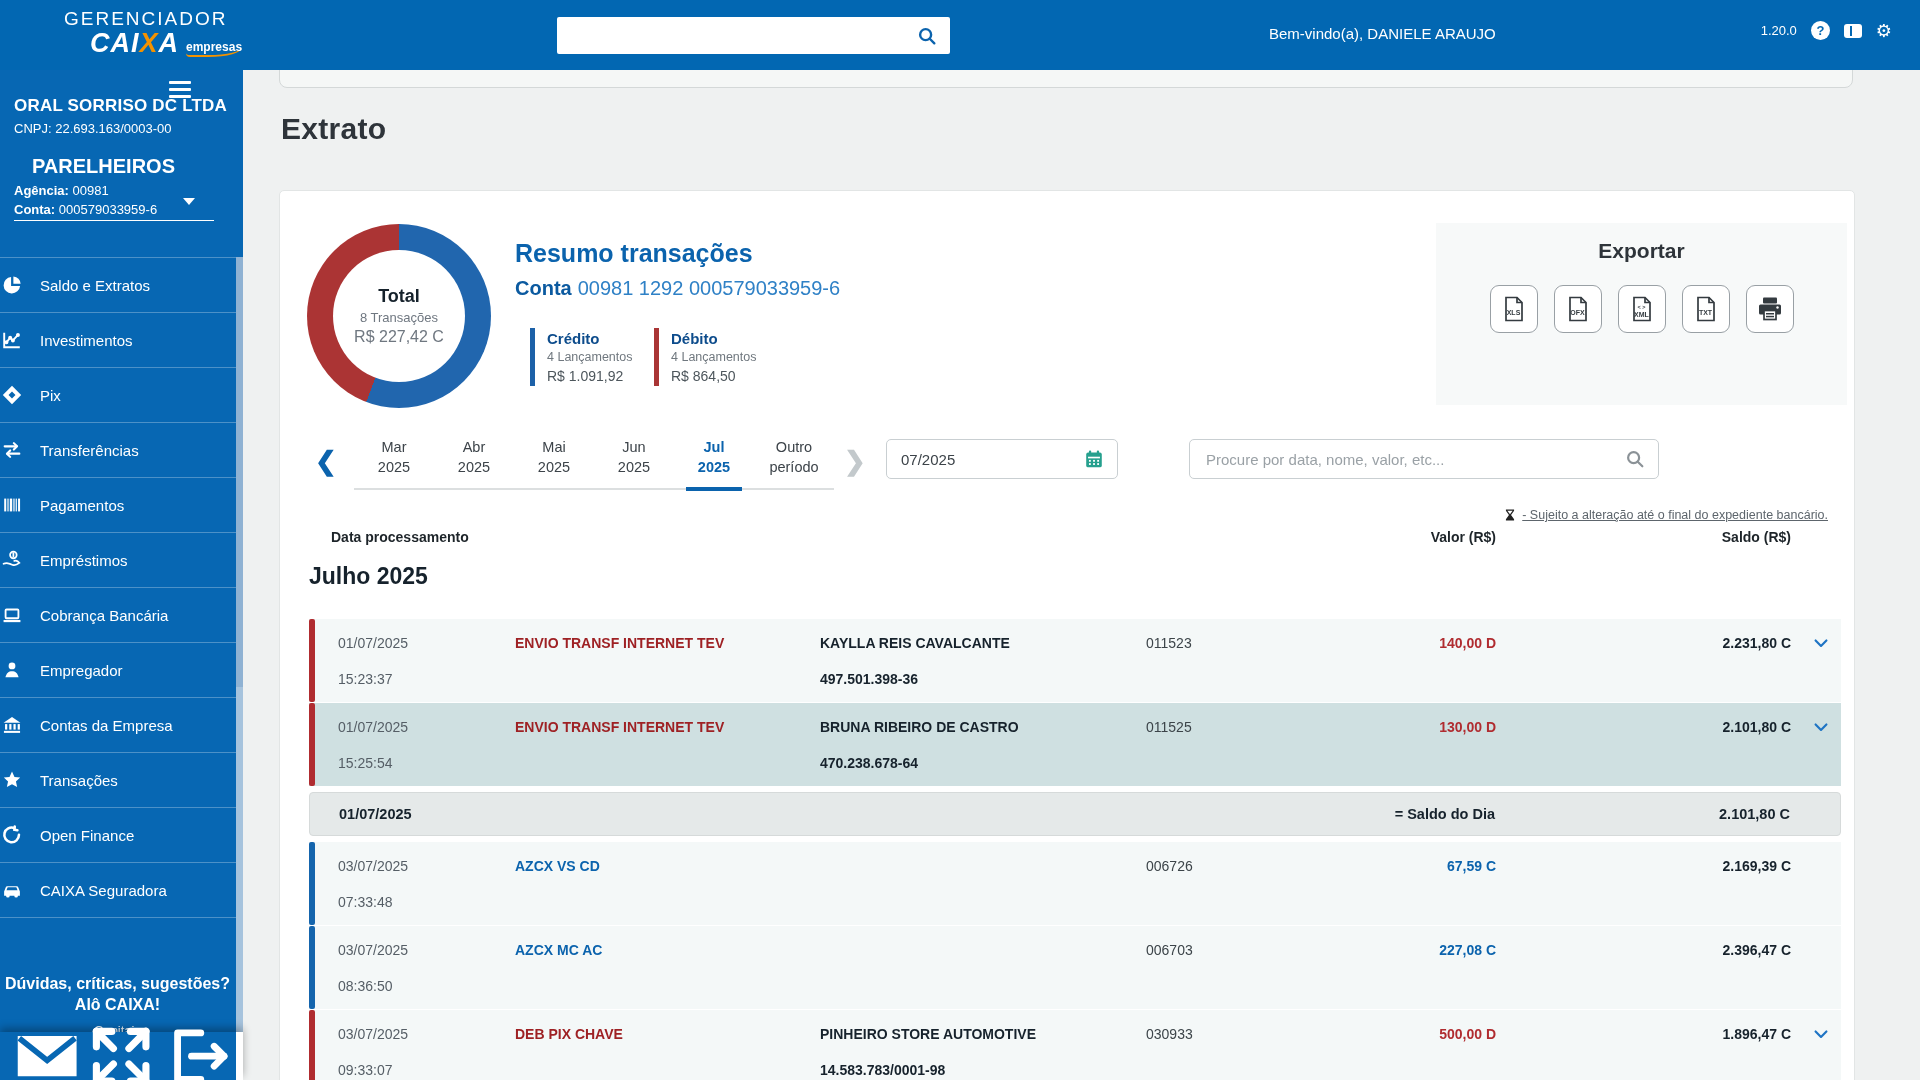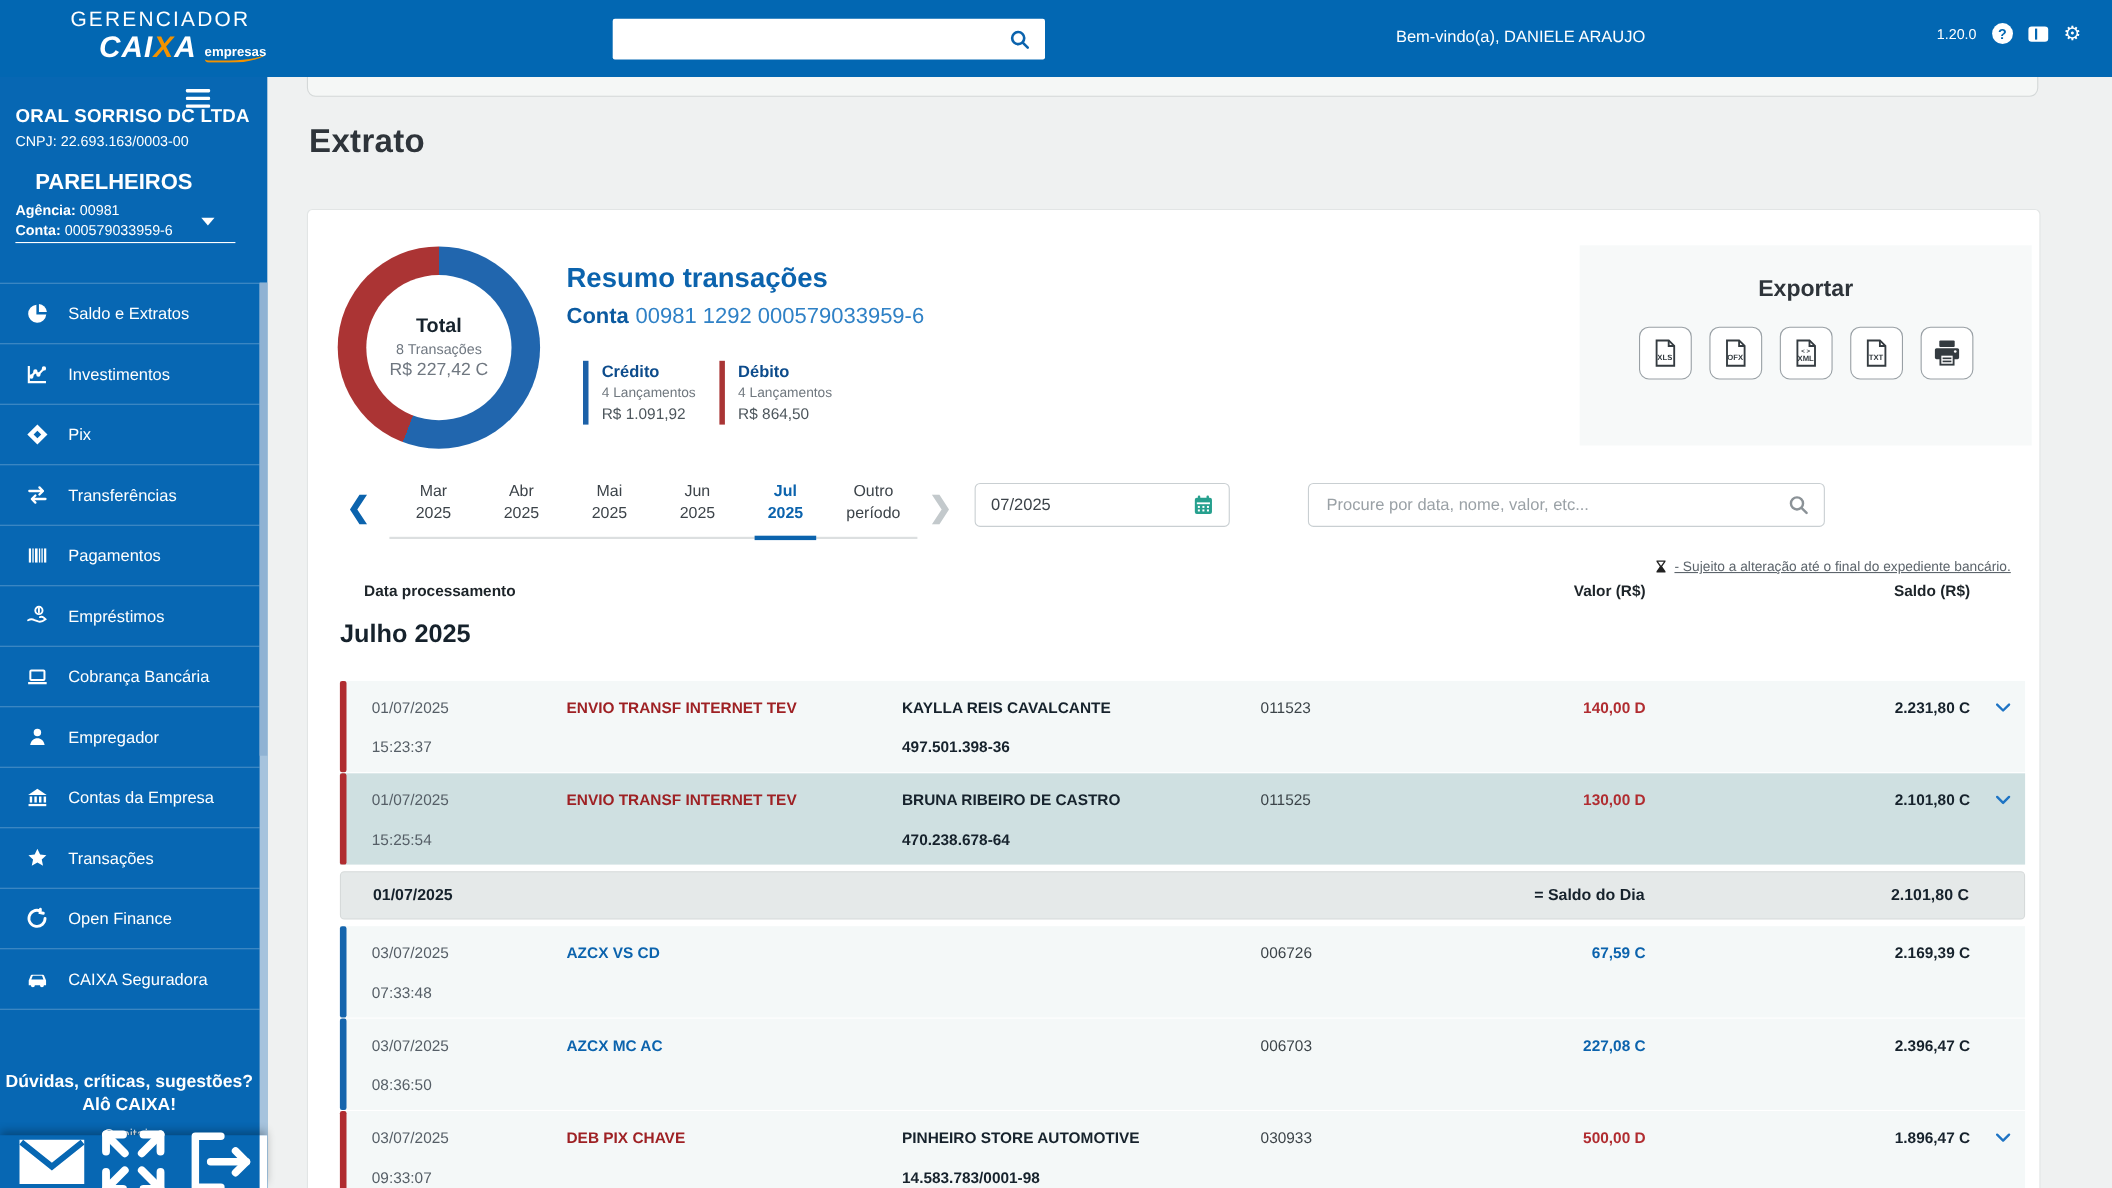--- a/index.html
+++ b/index.html
@@ -31,21 +31,21 @@
   .burger{position:absolute;right:52px;top:11px;width:22px;cursor:pointer;}
   .burger div{height:3px;background:#fff;margin-bottom:4px;border-radius:1px;}
   .sb-company{position:absolute;left:14px;top:26px;font-size:17px;font-weight:700;letter-spacing:.2px;}
   .sb-cnpj{position:absolute;left:14px;top:51px;font-size:13px;}
   .sb-branch{position:absolute;left:14px;top:85px;font-size:20px;font-weight:700;margin-left:18px;}
   .sb-acct{position:absolute;left:14px;top:112px;font-size:13px;line-height:1.45;}
   .sb-acct b{font-weight:700;}
   .acct-chev{position:absolute;right:48px;top:128px;width:0;height:0;border-left:6px solid transparent;border-right:6px solid transparent;border-top:7px solid #fff;}
   .sb-rule{position:absolute;left:14px;top:150px;width:200px;height:1px;background:#fff;}
   .sb-menu{position:absolute;left:0;top:187px;width:236px;}
-  .menu-item{height:54px;display:flex;align-items:center;padding-left:22px;border-top:1px solid rgba(255,255,255,.28);cursor:pointer;}
+  .menu-item{height:54px;display:flex;align-items:center;border-top:1px solid rgba(255,255,255,.28);cursor:pointer;}
   .menu-item:last-child{border-bottom:1px solid rgba(255,255,255,.28);}
   .mi-icon{width:24px;height:24px;margin-right:16px;display:flex;align-items:center;justify-content:center;}
   .mi-icon svg{width:22px;height:22px;}
   .mi-label{font-size:15px;}
   .sb-scroll{position:absolute;right:0;top:187px;width:7px;height:775px;background:#a6c3dd;}
   .sb-scroll .thumb{position:absolute;left:0;top:0;width:7px;height:430px;background:#8fb2d3;}
   .sb-help{position:absolute;left:0;top:905px;width:235px;height:57px;overflow:hidden;text-align:center;}
   .sb-help .h1,.sb-help .h2{font-size:16px;font-weight:700;}
   .sb-help .h2{margin-top:3px;}
   .sb-help .h3{font-size:13px;margin-top:9px;opacity:.95;}
@@ -71,21 +71,21 @@
   .sum-conta{position:absolute;left:235px;top:86px;font-size:20px;color:#2f81c6;}
   .sum-conta b{color:#0b5aa0;font-weight:800;margin-right:6px;}
   .leg{position:absolute;top:137px;height:58px;padding-left:12px;border-left:5px solid #1c61a8;line-height:1.4;}
   .leg.red{border-left-color:#a93535;}
   .leg-label{font-size:15px;font-weight:800;color:#0d4c8c;}
   .leg-count{font-size:12.5px;color:#70787f;}
   .leg-value{font-size:14px;color:#4d565c;}
 
   
   .export{position:absolute;left:1156px;top:32px;width:411px;height:182px;background:#f7f9f9;}
-  .export-title{text-align:center;margin-top:28px;font-size:21px;font-weight:800;color:#2e343a;}
+  .export-title{text-align:center;margin-top:16px;font-size:21px;font-weight:800;color:#2e343a;}
   .export-row{display:flex;justify-content:center;gap:16px;margin-top:22px;}
   .export-btn{width:48px;height:48px;background:#fff;border:1.6px solid #99a0a5;border-radius:9px;
               display:flex;align-items:center;justify-content:center;cursor:pointer;padding:0;}
   .export-btn svg{width:30px;height:30px;}
 
   
   .chev-left{position:absolute;left:35px;top:255px;color:#0b63ad;font-size:26px;font-weight:800;cursor:pointer;}
   .chev-right{position:absolute;left:564px;top:255px;color:#c3c9cc;font-size:26px;font-weight:700;cursor:pointer;}
   .tabs{position:absolute;left:74px;top:243px;display:flex;border-bottom:2px solid #dcdfe0;height:54px;}
   .tab{width:80px;text-align:center;font-size:14.5px;color:#3c4349;line-height:1.35;padding-top:4px;cursor:pointer;position:relative;}

